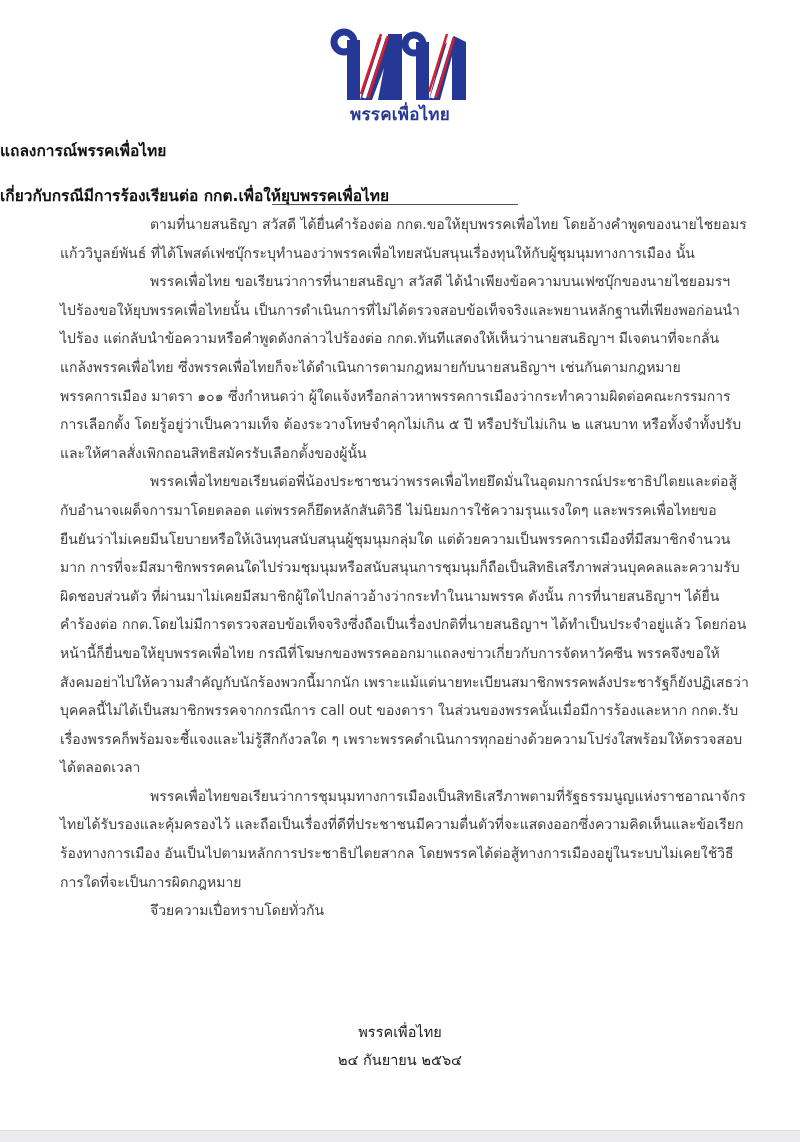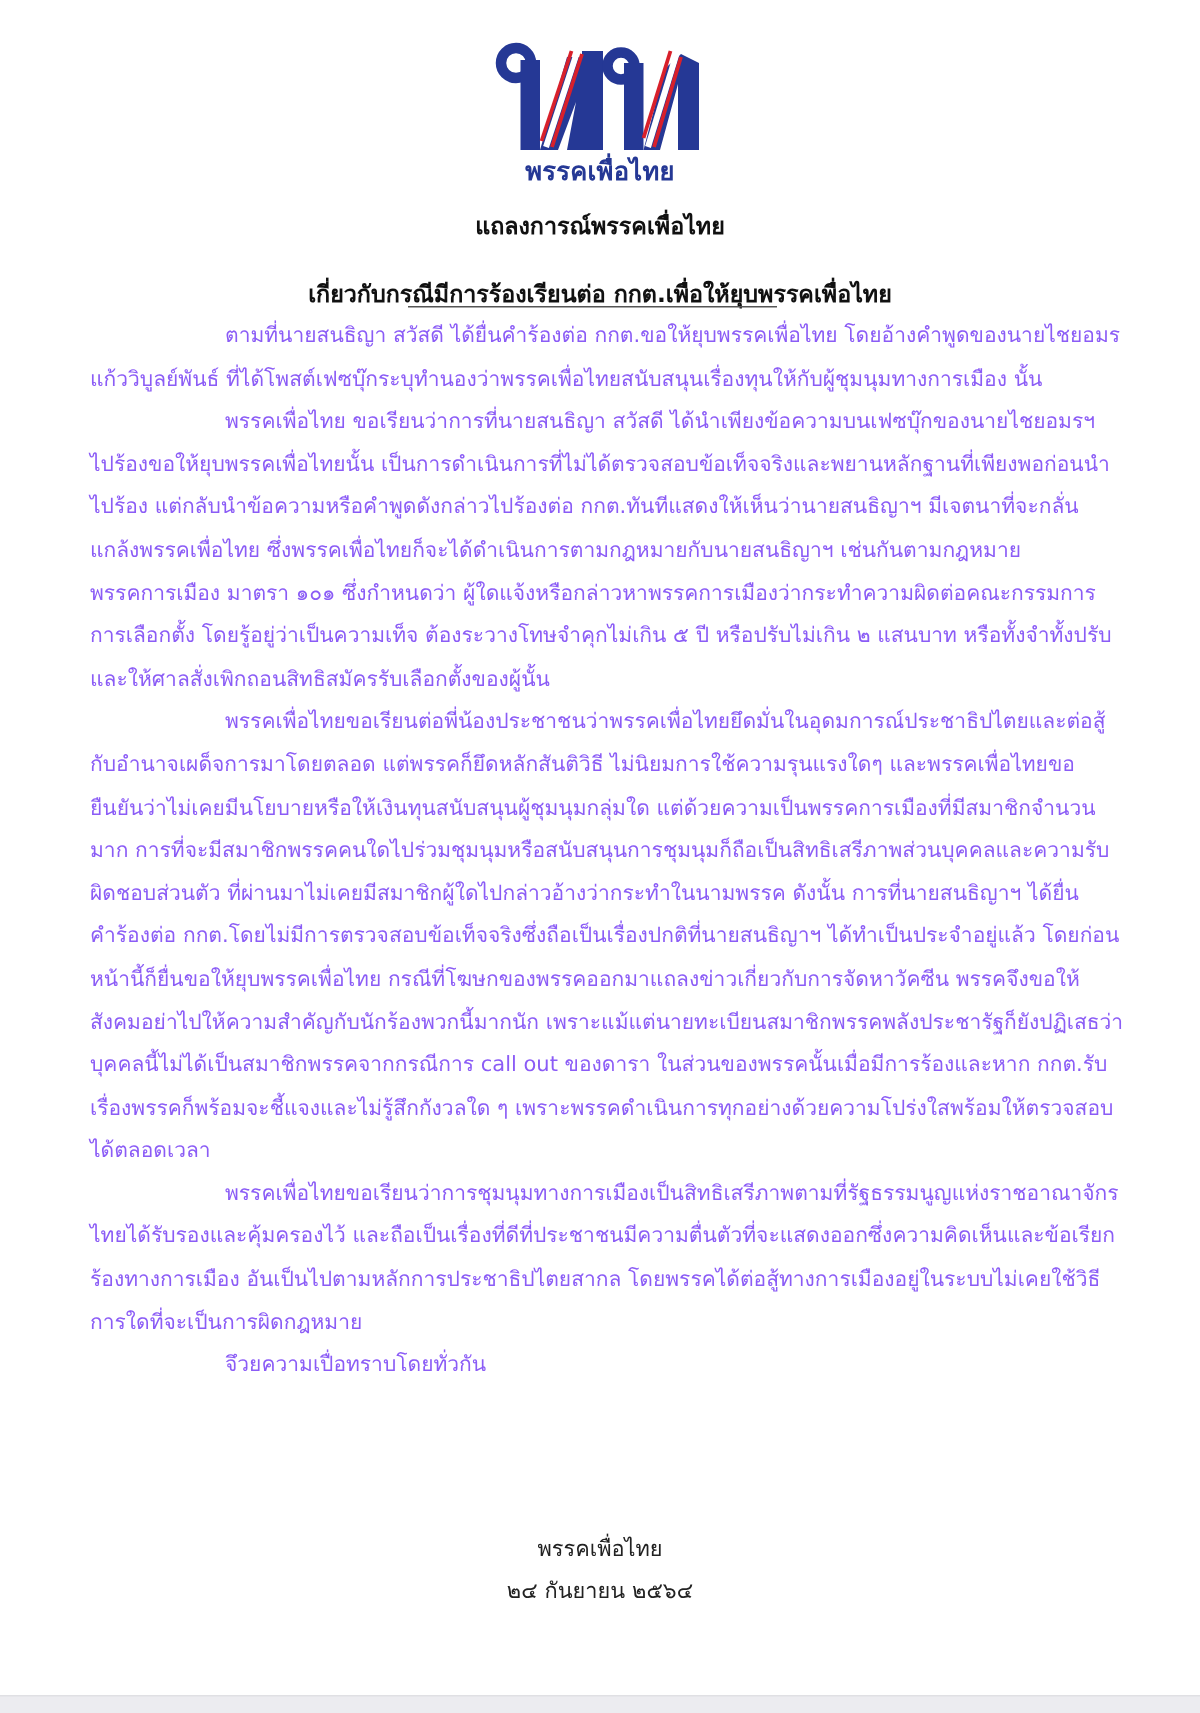--- a/index.html
+++ b/index.html
@@ -11,26 +11,26 @@
     position: relative;
   }
   .page { position: absolute; left: 0; top: 0; width: 688px; height: 1130px; background: #ffffff; padding-left: 23px; }
   .bottom-bar { position: absolute; left: 0; top: 1130px; width: 800px; height: 12px; background: #ececf0; border-top: 1px solid #e0e0e4; }
 
   .logo { position: absolute; left: 330px; top: 28px; width: 140px; height: 96px; }
   .logo svg { width: 140px; height: 72px; display: block; }
   .logo-text { position: absolute; left: 0; top: 72px; width: 140px; text-align: center;
     font-weight: bold; font-size: 17px; color: #253895; letter-spacing: 0.2px; }
 
-  .title { position: absolute; left: 0; width: 800px; text-align: center; font-weight: bold; font-size: 15.5px; color: #111; }
+  .title { position: absolute; left: 0; width: 800px; text-align: left; font-weight: bold; font-size: 15.5px; color: #111; }
   .title1 { top: 138px; }
   .title2 { top: 163px; margin-top: 20px; }
   .rule { position: absolute; left: 272px; top: 204px; width: 246px; height: 1px; background: #555; }
 
-  .body { position: absolute; left: 60px; top: 210px; width: 690px; font-size: 14px; line-height: 28.6px; color: #8b5cf6; }
+  .body { position: absolute; left: 60px; top: 210px; width: 690px; font-size: 14px; line-height: 28.6px; color: #404040; }
   .body p { margin: 0; text-indent: 90px; }
 
   .sign { position: absolute; left: 0; width: 800px; text-align: center; font-size: 14.5px; color: #222; }
   .sign1 { top: 1020px; }
   .sign2 { top: 1048px; text-align: center; }
 </style>
 </head>
 <body>
 
 <div class="page">

